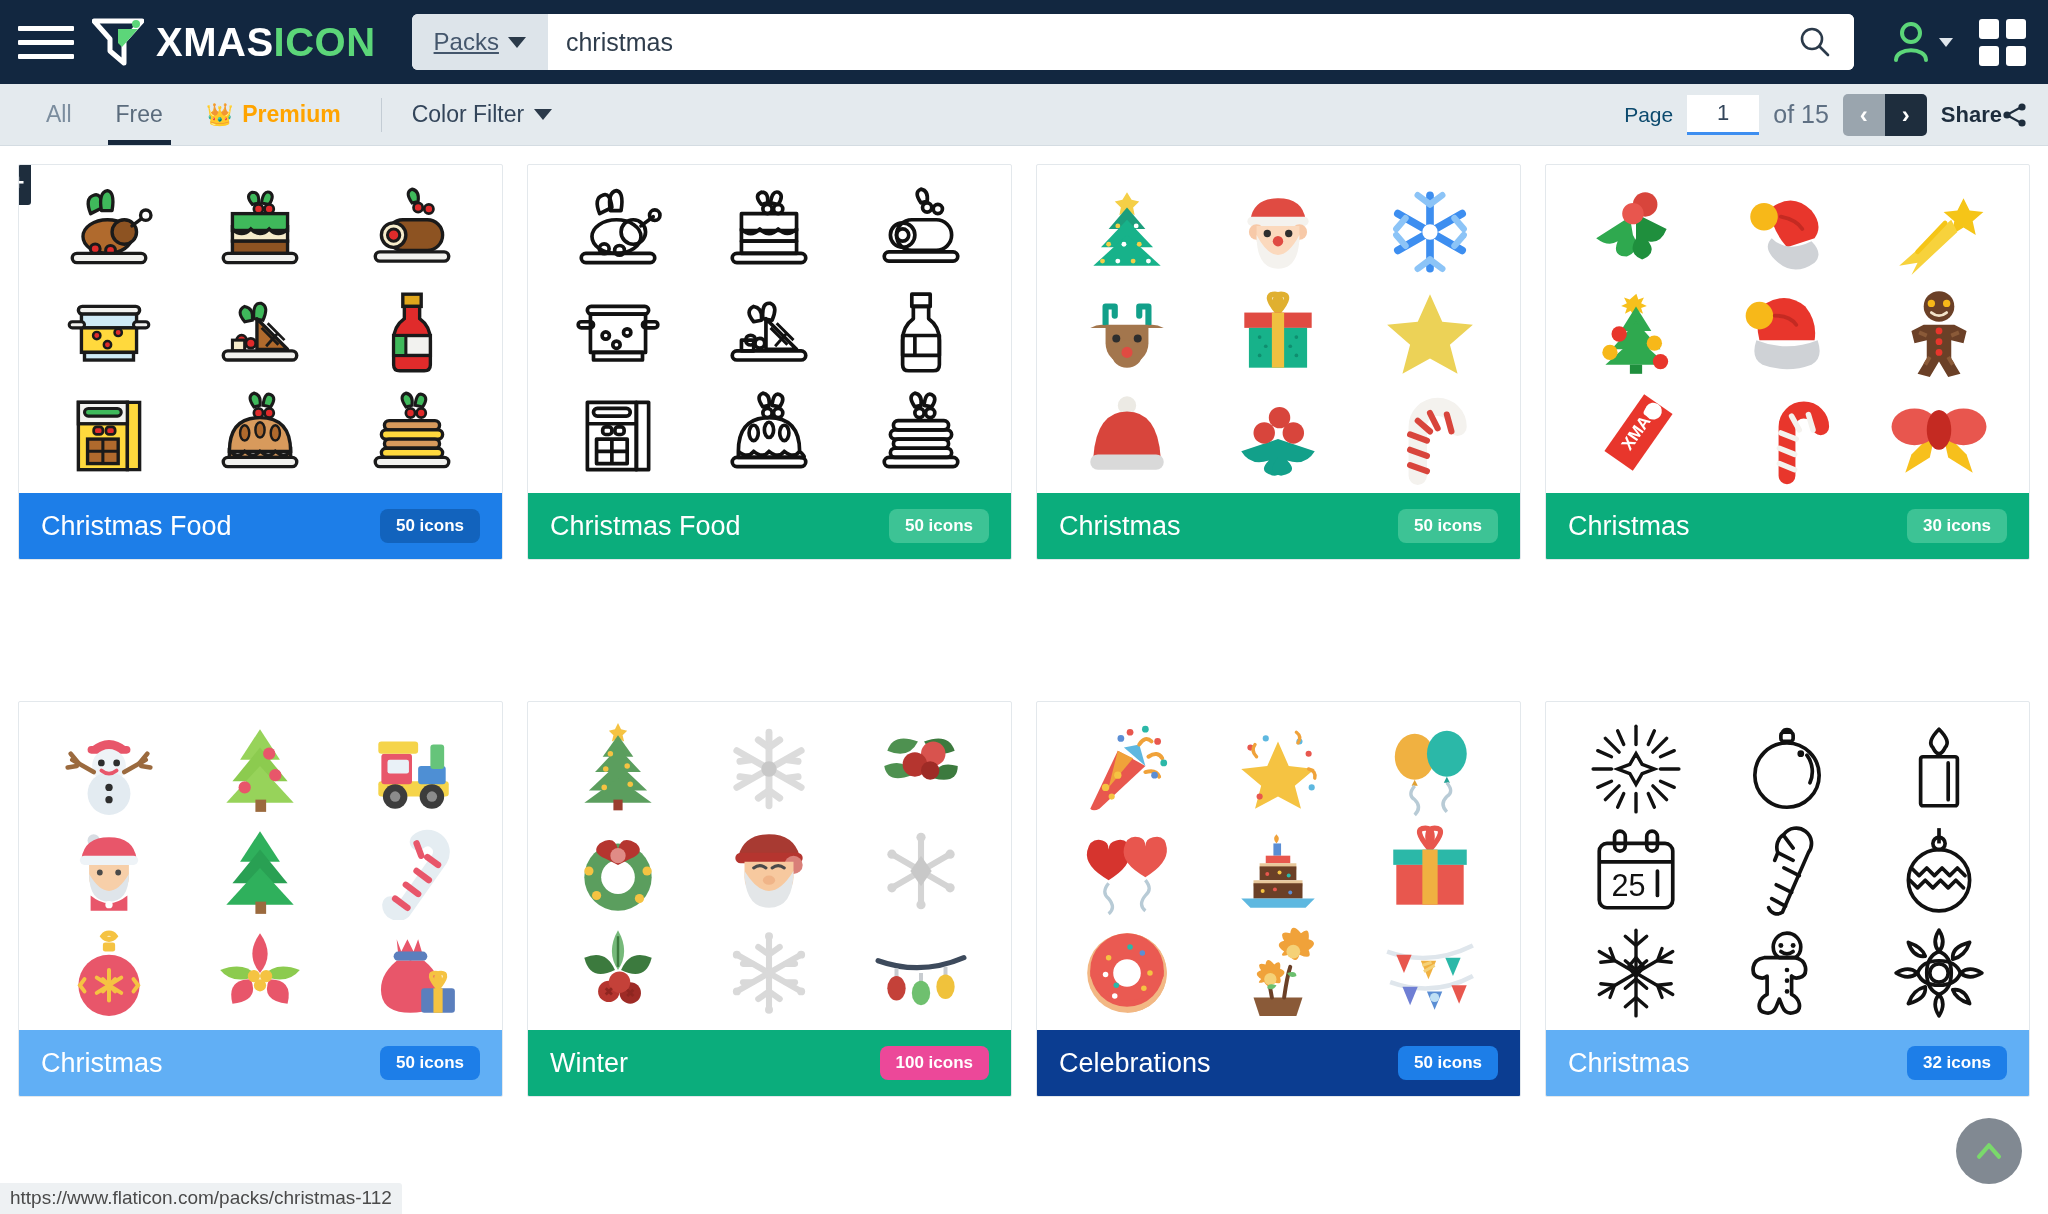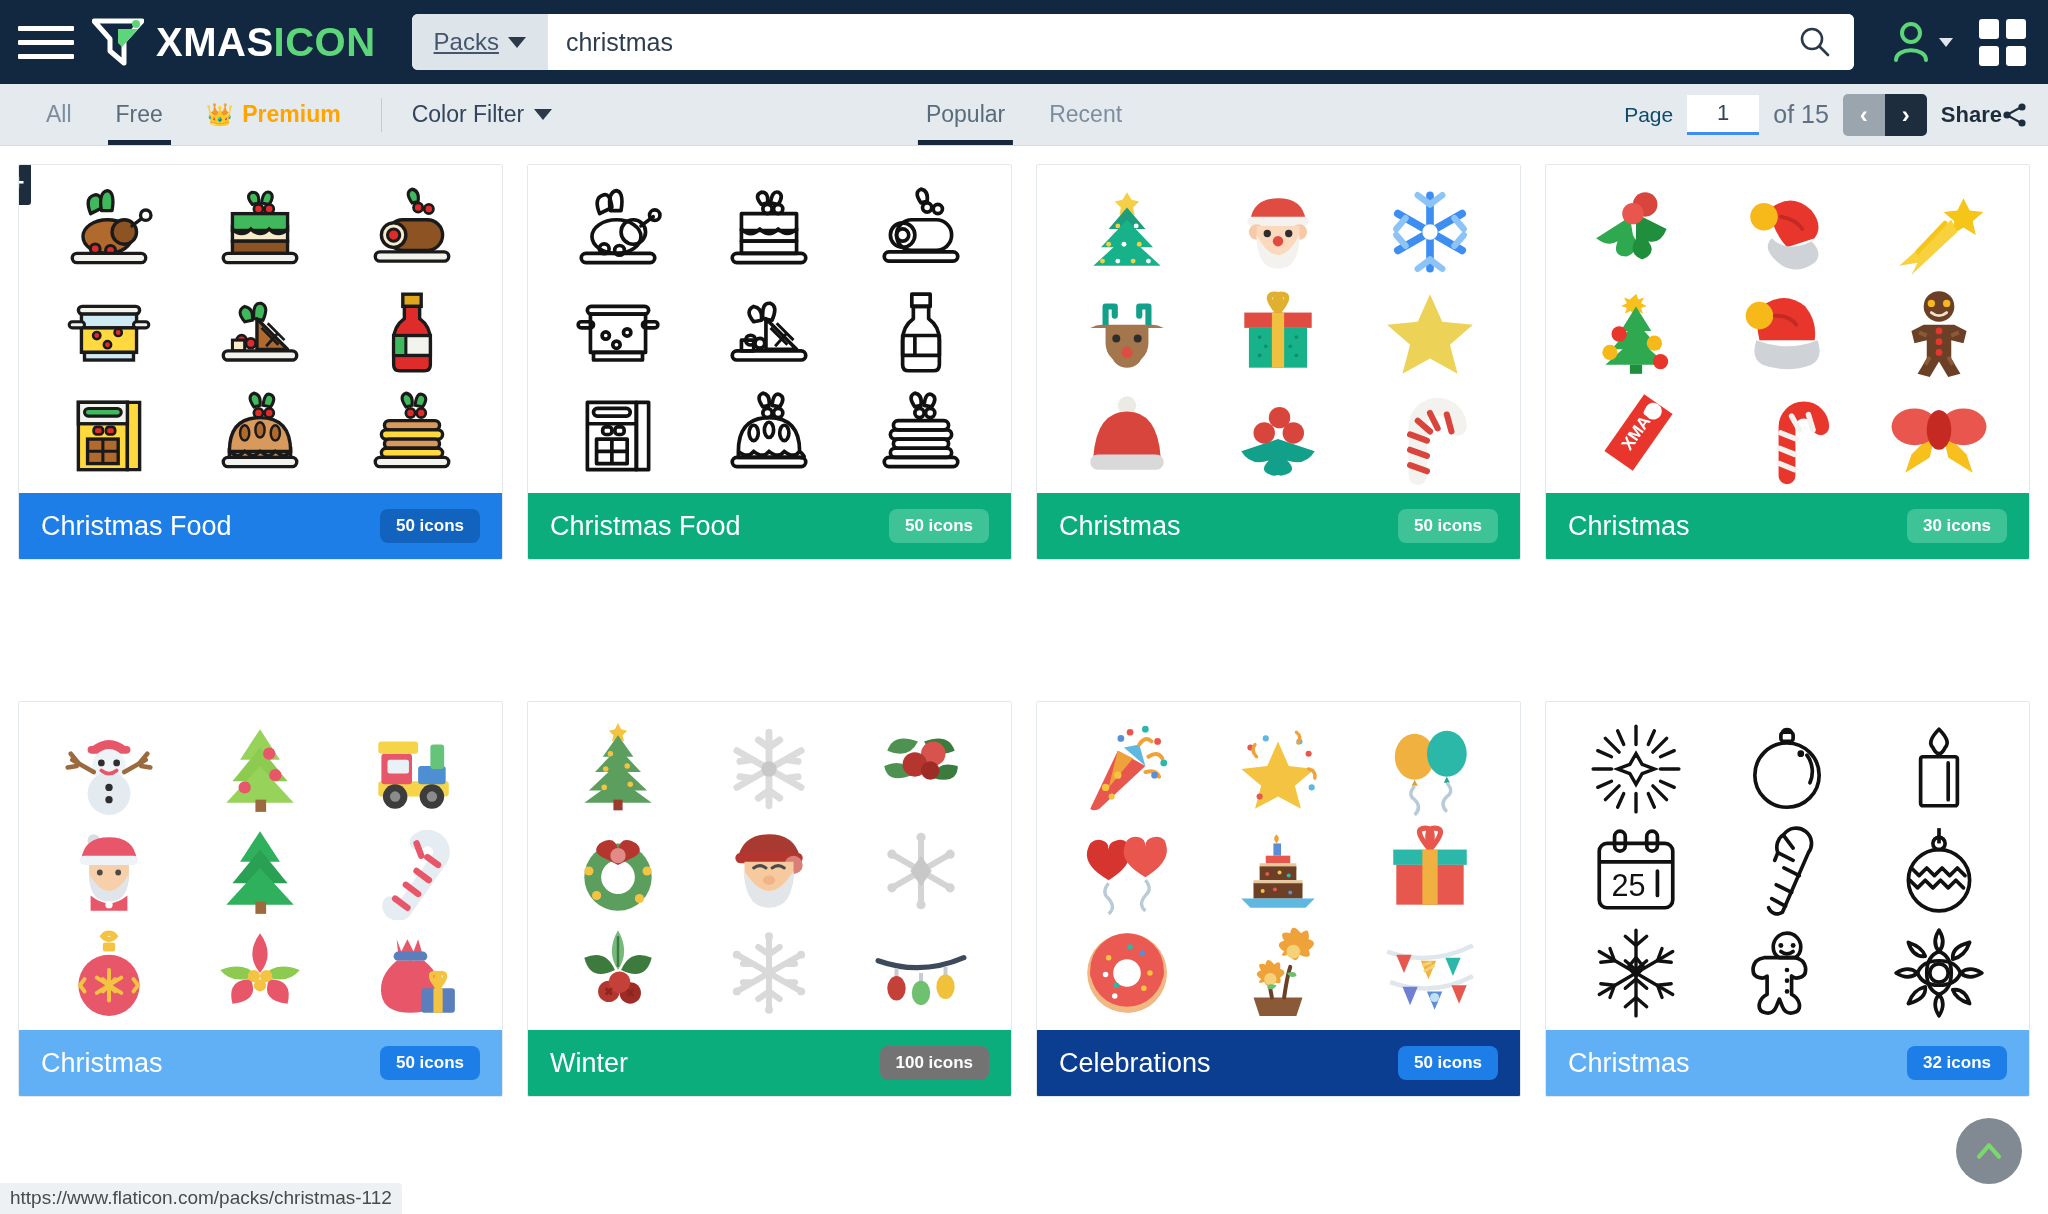--- a/index.html
+++ b/index.html
@@ -252,28 +252,20 @@
       <span class="crown">👑</span>
       <span>Premium</span>
     </div>
     <div class="fb-divider"></div>
     <div class="colorfilter">
       <span>Color Filter</span>
       <span class="caret-down"></span>
     </div>
   </div>
 
-  <div class="fb-center">
-    <div class="fb-tab active">
-      <span>Popular</span>
-    </div>
-    <div class="fb-tab">
-      <span>Recent</span>
-    </div>
-  </div>
 
   <div class="fb-right">
     <span class="page-label">Page</span>
     <input class="page-input" type="text" value="1" style="">
     <span class="of-label">of 15</span>
     <div class="pager">
       <div class="pager-btn pager-prev">‹</div>
       <div class="pager-btn pager-next">›</div>
     </div>
     <div class="share">
@@ -919,21 +911,21 @@
             <line x1="32" y1="32" x2="32" y2="39"></line>
             <line x1="48" y1="28" x2="48" y2="35"></line>
         </g>
         <ellipse cx="16" cy="42" rx="6" ry="8" fill="#c44139"></ellipse>
         <ellipse cx="32" cy="45" rx="6" ry="8" fill="#6fc06f"></ellipse>
         <ellipse cx="48" cy="41" rx="6" ry="8" fill="#f0c23c"></ellipse>
       </svg>
     </div>
     <div class="card-foot" style="background:#0bad7c">
       <span class="card-title">Winter</span>
-      <span class="card-count" style="background:#737373">100 icons</span>
+      <span class="card-count" style="background:#ec4899">100 icons</span>
     </div>
   </div>
 
   <div class="card">
     <div class="card-icons">
       <svg viewBox="0 0 64 64">
         <path d="M8 58 L26 20 L44 30 L14 58 q-4 2 -6 0z" fill="#e8574e"></path>
         <path d="M26 20 L36 25 L20 44z" fill="#f0a23a"></path>
         <path d="M30 18 L44 30 L40 16z" fill="#5eb8e0"></path>
         <g fill="#f5c342">

